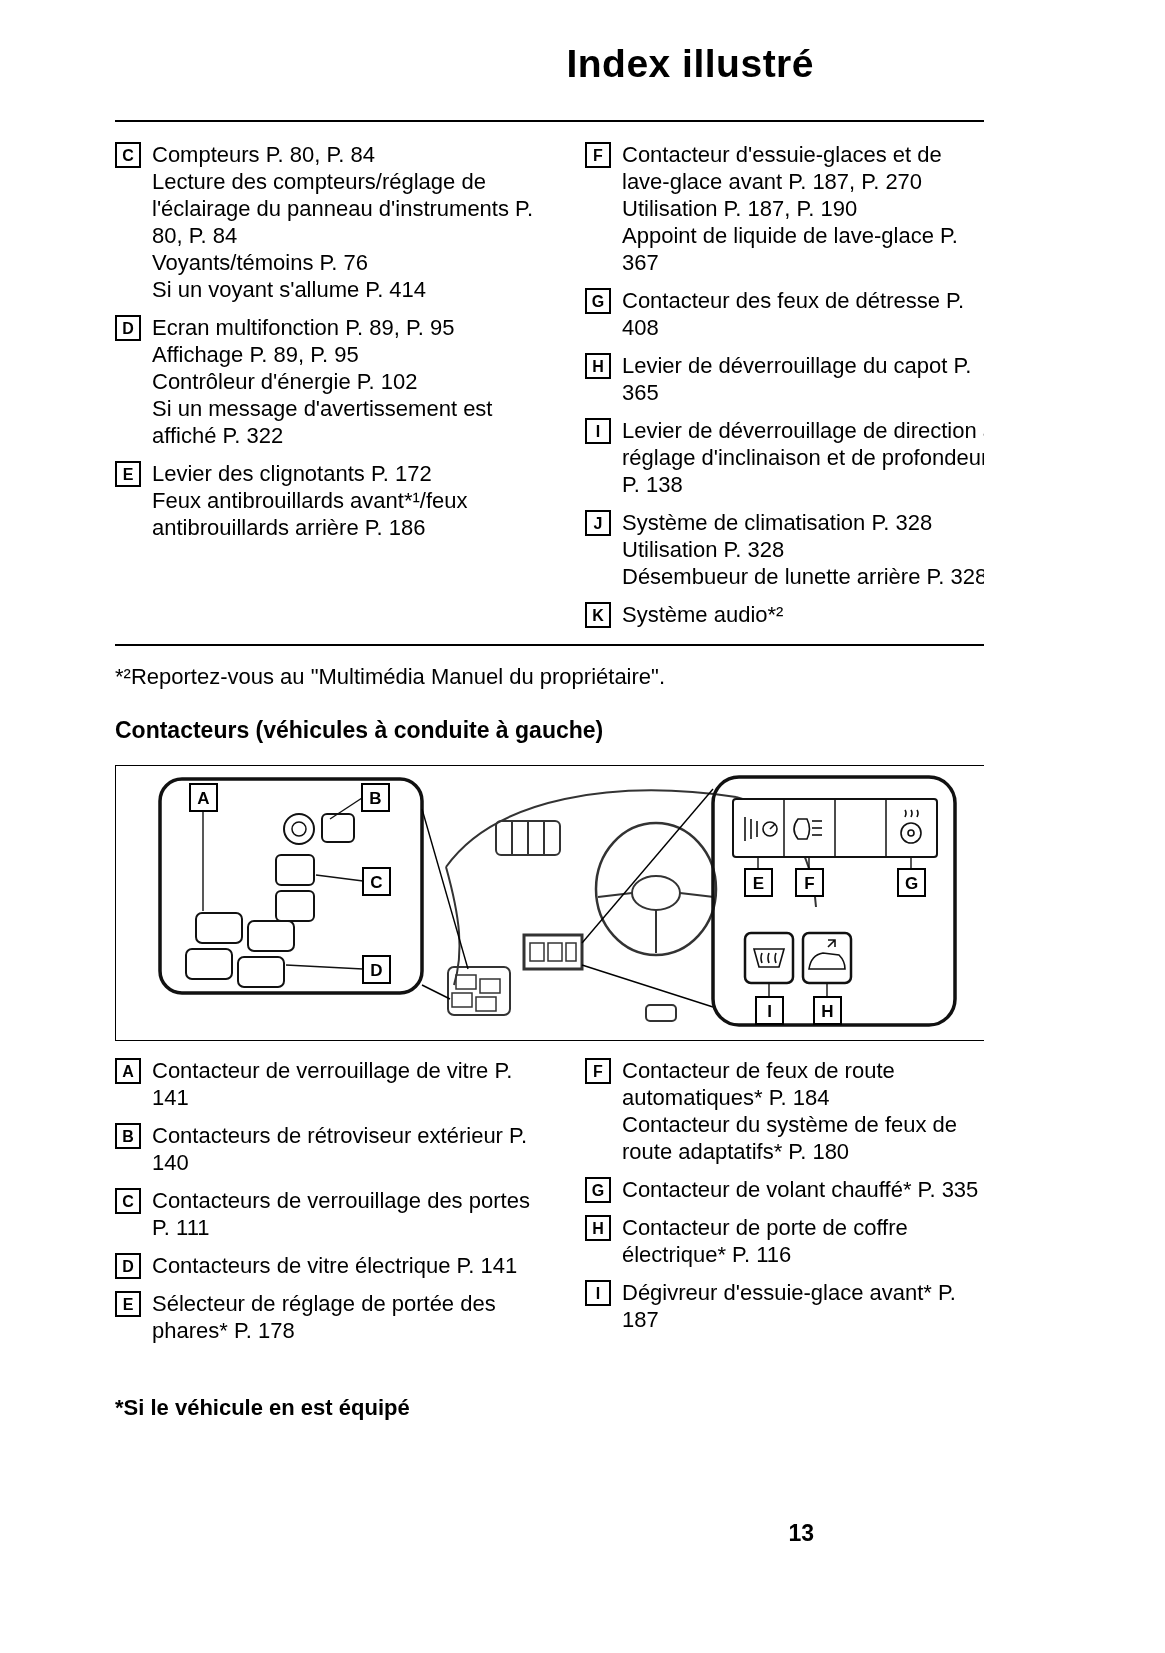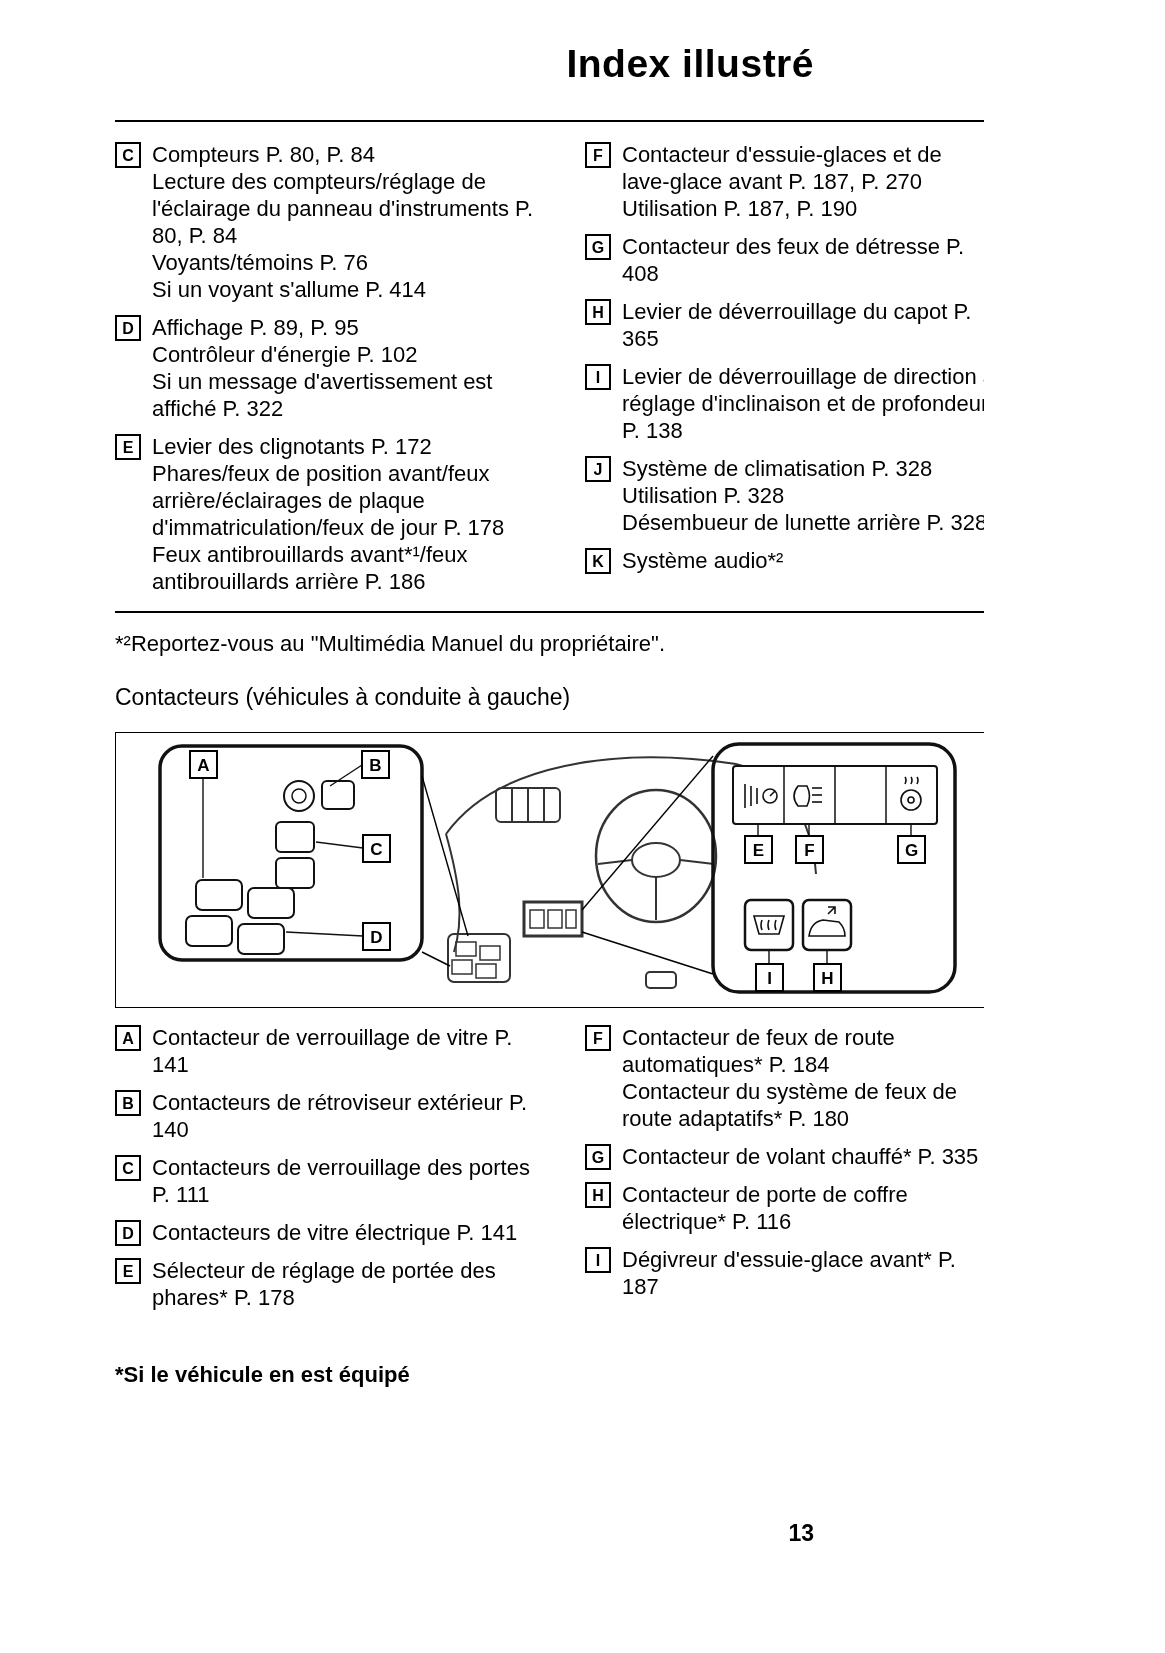--- a/index.html
+++ b/index.html
@@ -19,21 +19,21 @@
   .col-l { width:430px; }
   .col-r { width:410px; }
 
   .item { position:relative; padding-left:37px; margin-bottom:11px; font-size:22px; line-height:27px; }
   .lbox { position:absolute; left:0; top:1px; width:26px; height:26px; border:2px solid #000;
           display:flex; align-items:center; justify-content:center; font-size:16px; font-weight:bold; }
 
   .hrule { height:2px; background:#000; margin-top:5px; }
   .fnote { font-size:22px; line-height:27px; margin-top:17px; }
   .fnote + .fnote { margin-top:9px; }
-  .heading { font-size:23px; font-weight:normal; margin-top:27px; }
+  .heading { font-size:23px; font-weight:bold; margin-top:27px; }
 
   .diagram { margin-top:21px; width:880px; height:276px; border:1.5px solid #000; }
   .diagram svg { display:block; width:100%; height:100%; }
   .cbox { fill:#fff; stroke:#000; stroke-width:2; }
   .ctext { font:bold 17px "Liberation Sans", sans-serif; text-anchor:middle; fill:#000; }
 
   .bottom-cols { margin-top:16px; }
   .bottom-fnote { font-size:22px; margin-top:40px;font-weight:bold; }
 
   .page-number { position:absolute; right:170px; top:1520px; font-size:23px; font-weight:bold;margin-left:24px; }
@@ -56,39 +56,40 @@
         <div class="item">
           <span class="lbox">C</span>
           <div>Compteurs P. 80, P. 84</div>
           <div>Lecture des compteurs/réglage de l'éclairage du panneau d'instruments P. 80, P. 84</div>
           <div>Voyants/témoins P. 76</div>
           <div>Si un voyant s'allume P. 414</div>
         </div>
 
         <div class="item">
           <span class="lbox">D</span>
+          <div>Ecran multifonction P. 89, P. 95</div>
           <div>Affichage P. 89, P. 95</div>
           <div>Contrôleur d'énergie P. 102</div>
           <div>Si un message d'avertissement est affiché P. 322</div>
         </div>
 
         <div class="item">
           <span class="lbox">E</span>
           <div>Levier des clignotants P. 172</div>
-          <div>Phares/feux de position avant/feux arrière/éclairages de plaque d'immatriculation/feux de jour P. 178</div>
           <div>Feux antibrouillards avant*¹/feux antibrouillards arrière P. 186</div>
         </div>
 
       </div>
       <div class="col-r">
 
         <div class="item">
           <span class="lbox">F</span>
           <div>Contacteur d'essuie-glaces et de lave-glace avant P. 187, P. 270</div>
           <div>Utilisation P. 187, P. 190</div>
+          <div>Appoint de liquide de lave-glace P. 367</div>
         </div>
 
         <div class="item">
           <span class="lbox">G</span>
           <div>Contacteur des feux de détresse P. 408</div>
         </div>
 
         <div class="item">
           <span class="lbox">H</span>
           <div>Levier de déverrouillage du capot P. 365</div>

